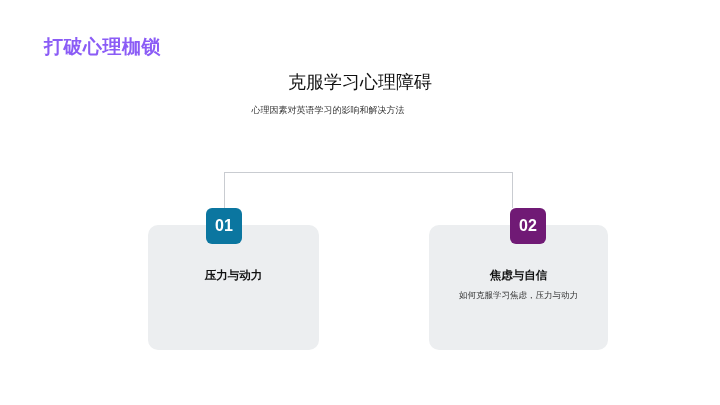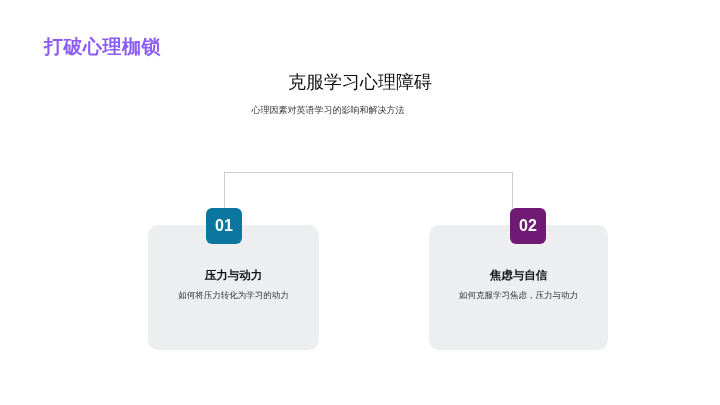--- a/index.html
+++ b/index.html
@@ -50,20 +50,19 @@
 
 <div class="slide-title">打破心理枷锁</div>
 <div class="main-heading">克服学习心理障碍</div>
 <div class="subtitle">心理因素对英语学习的影响和解决方法</div>
 
 <div class="connector"></div>
 
 <div class="badge badge-1" style="background: rgb(11, 118, 160);">01</div>
 <div class="card card-1">
   <div class="card-title">压力与动力</div>
-  <div class="card-desc">如何将压力转化为学习的动力</div>
 </div>
 
 <div class="badge badge-2" style="background: #701a75; margin-left: 16px;">02</div>
 <div class="card card-2">
   <div class="card-title">焦虑与自信</div>
   <div class="card-desc">如何克服学习焦虑，压力与动力</div>
 </div>
 
 </body></html>

